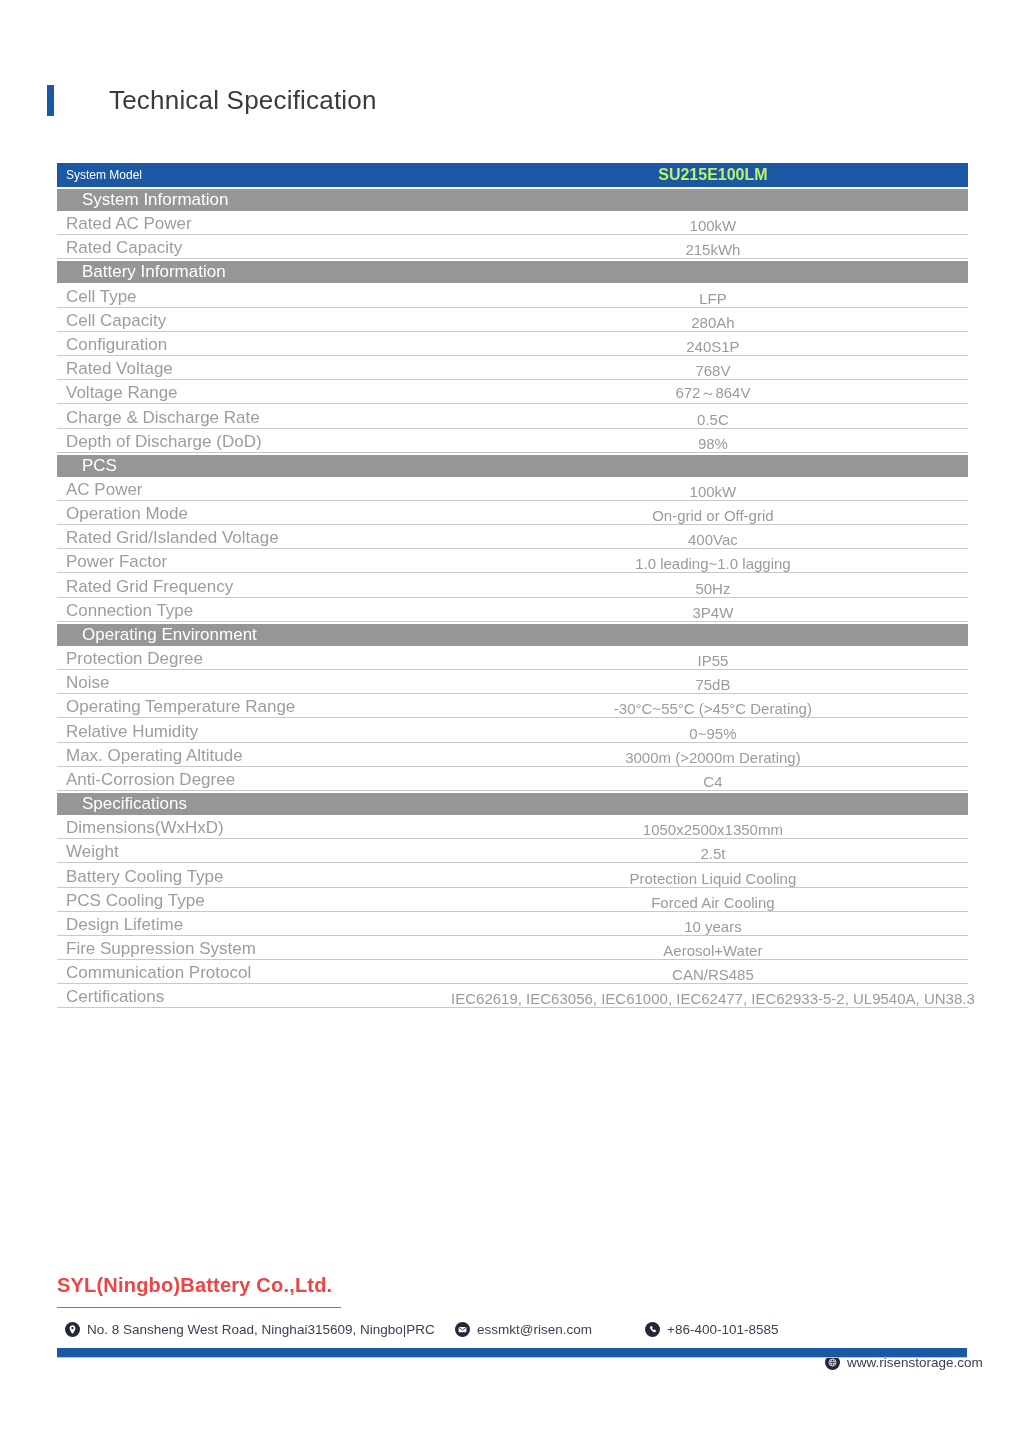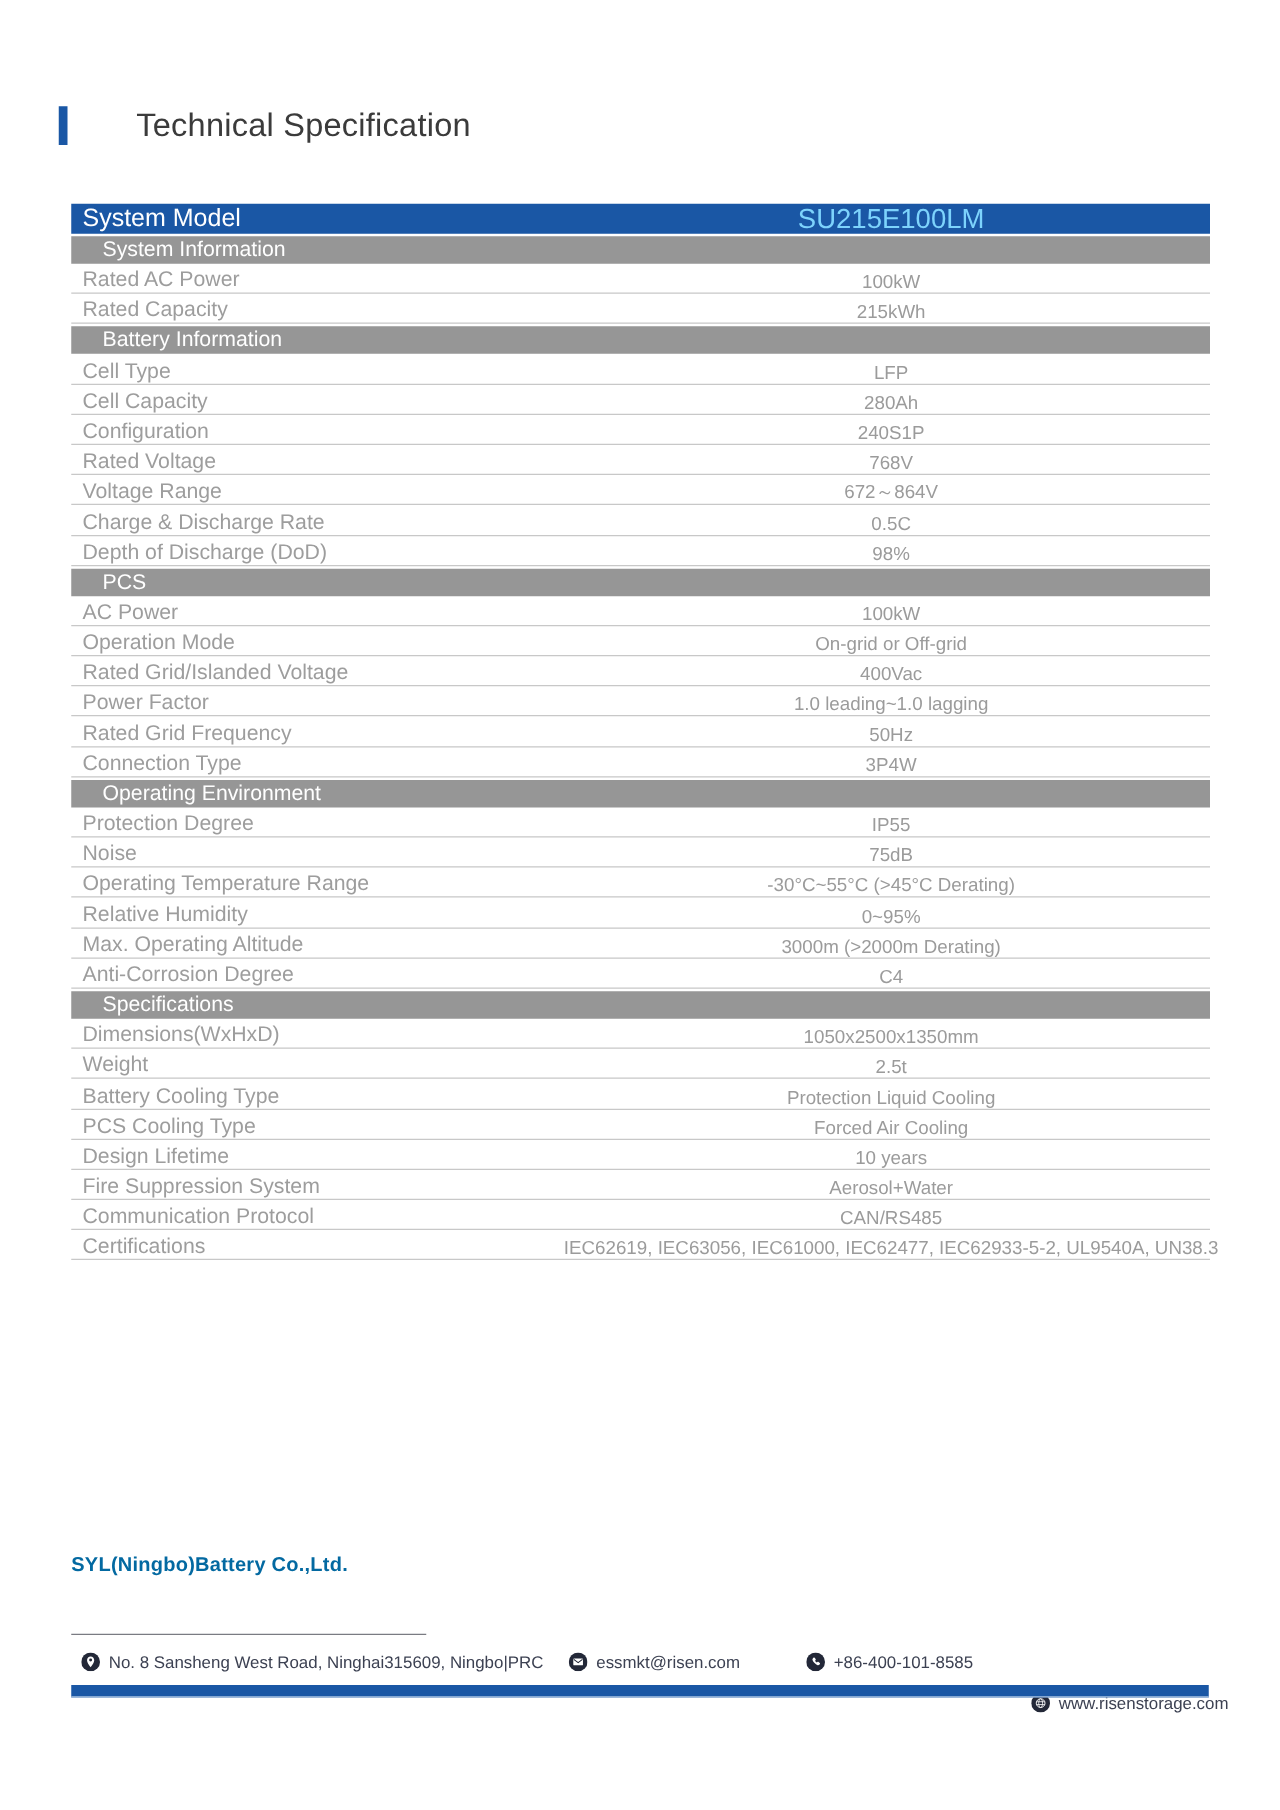--- a/index.html
+++ b/index.html
@@ -47,27 +47,27 @@
   .cell { display: flex; align-items: center; }
   .cell.label {
     width: 44%; padding-left: 9px;
     color: #9D9D9D; font-size: 17px;
   }
   .cell.value {
     width: 56%; justify-content: center;
     color: #9B9B9B; font-size: 15px;
     white-space: nowrap;
   }
-  .model-row .cell.label { color: #ffffff; font-size: 20px; }
-  .model-row .cell.value { color: #7dd3fc; font-size: 22px; }
+  .model-row .cell.label { color: #ffffff; font-size: 12px; }
+  .model-row .cell.value { color: #bef264; font-size: 16px; font-weight: bold; }
 
   
   .footer-company {
-    position: absolute; left: 57px; top: 1244px;
-    font-size: 16px; font-weight: 700; color: #0369a1;
+    position: absolute; left: 57px; top: 1274px;
+    font-size: 20px; font-weight: 700; color: #ef4444;
     letter-spacing: 0.2px;
   }
   .footer-rule {
     position: absolute; left: 57px; top: 1307px;
     width: 284px; height: 1px; background: #7A7B82;
   }
   .footer-contacts {
     position: absolute; left: 57px; top: 1322px;
     width: 911px; height: 20px;
   }

